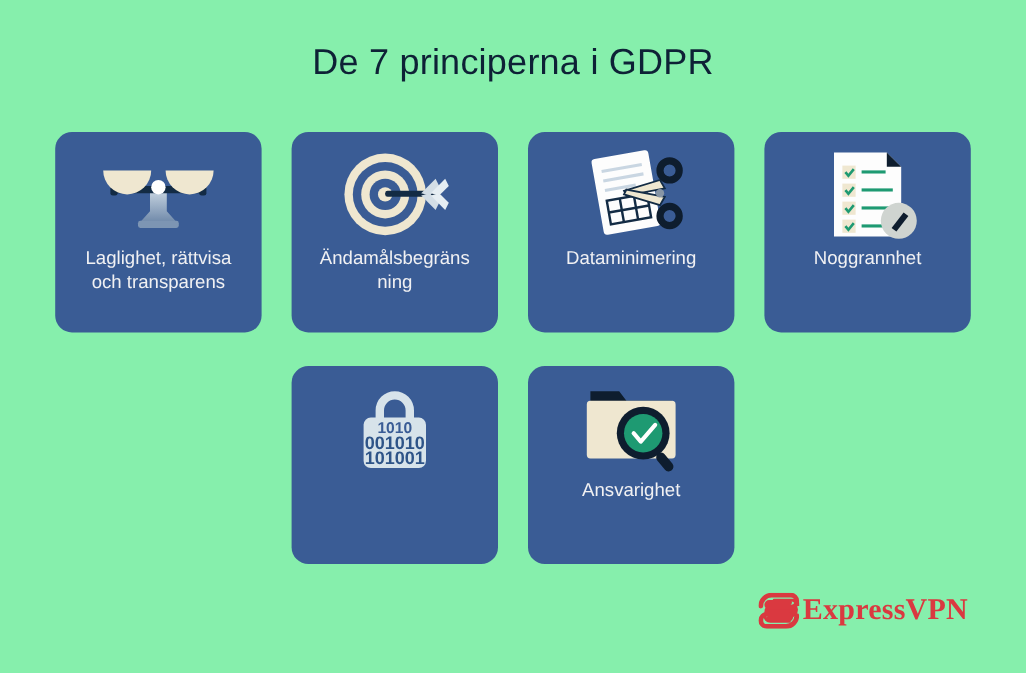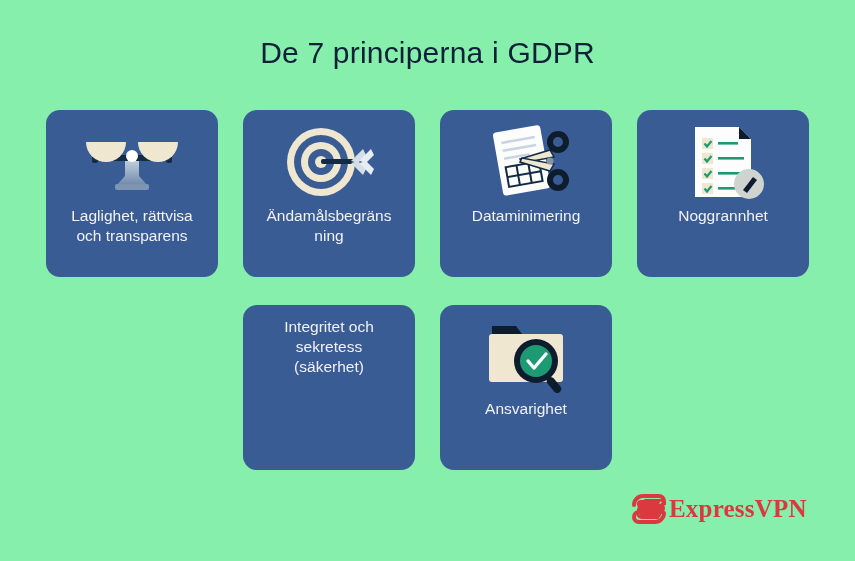--- a/index.html
+++ b/index.html
@@ -199,21 +199,29 @@
       </div>
       <div class="card-label">Noggrannhet</div>
     </div>
 
   </div>
 
   <div class="row" id="row-bottom">
 
 
     <div class="card">
-      <div class="card-label wide">Integritet och sekretess (säkerhet)</div>
+      <div class="card-icon">
+        <svg width="100" height="80" viewBox="0 0 100 80">
+          <path d="M34 34 v-8 a16 16 0 0 1 32 0 v8 h-7 v-8 a9 9 0 0 0 -18 0 v8 z" fill="#D7E3EA"></path>
+          <rect x="24" y="32" width="52" height="42" rx="6" fill="#D7E3EA"></rect>
+          <text x="50" y="45" font-family="'Liberation Sans', sans-serif" font-size="13" font-weight="700" fill="#3A5C95" text-anchor="middle">1010</text>
+          <text x="50" y="58" font-family="'Liberation Sans', sans-serif" font-size="15" font-weight="700" fill="#2E5488" text-anchor="middle">001010</text>
+          <text x="50" y="71" font-family="'Liberation Sans', sans-serif" font-size="15" font-weight="700" fill="#2E5488" text-anchor="middle">101001</text>
+        </svg>
+      </div>
     </div>
 
     <div class="card">
       <div class="card-icon">
         <svg width="100" height="80" viewBox="0 0 100 80">
           <path d="M16 10 h24 l6 8 h38 v8 h-68 z" fill="#0E1D2E"></path>
           <path d="M16 18 h68 a3 3 0 0 1 3 3 v42 a3 3 0 0 1 -3 3 h-68 a3 3 0 0 1 -3 -3 v-42 a3 3 0 0 1 3 -3 z" fill="#EFE7D0"></path>
           <circle cx="60" cy="45" r="22" fill="#0E1D2E"></circle>
           <circle cx="60" cy="45" r="16" fill="#1E9A72"></circle>
           <path d="M52 45 l6 7 l12 -14" fill="none" stroke="#FFFFFF" stroke-width="3.4" stroke-linecap="round" stroke-linejoin="round"></path>

